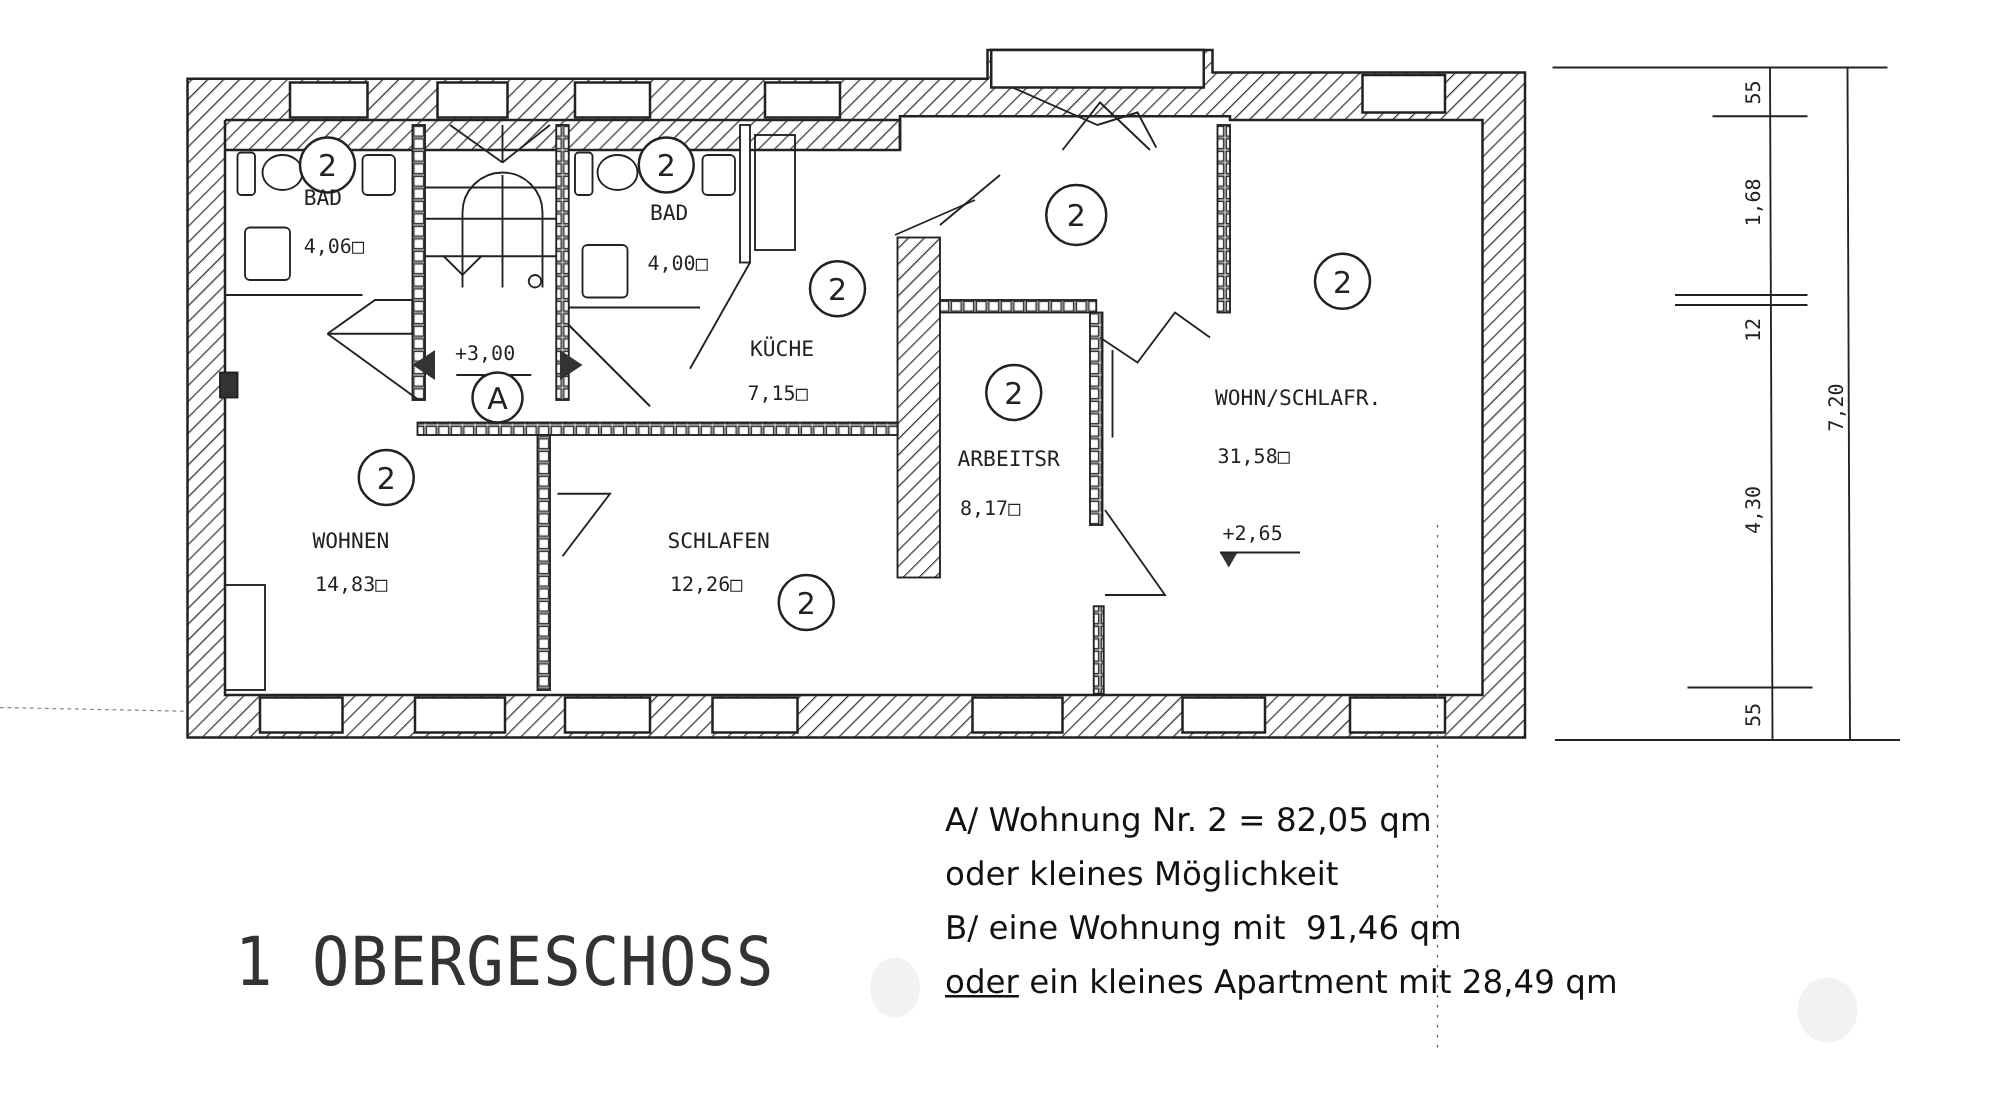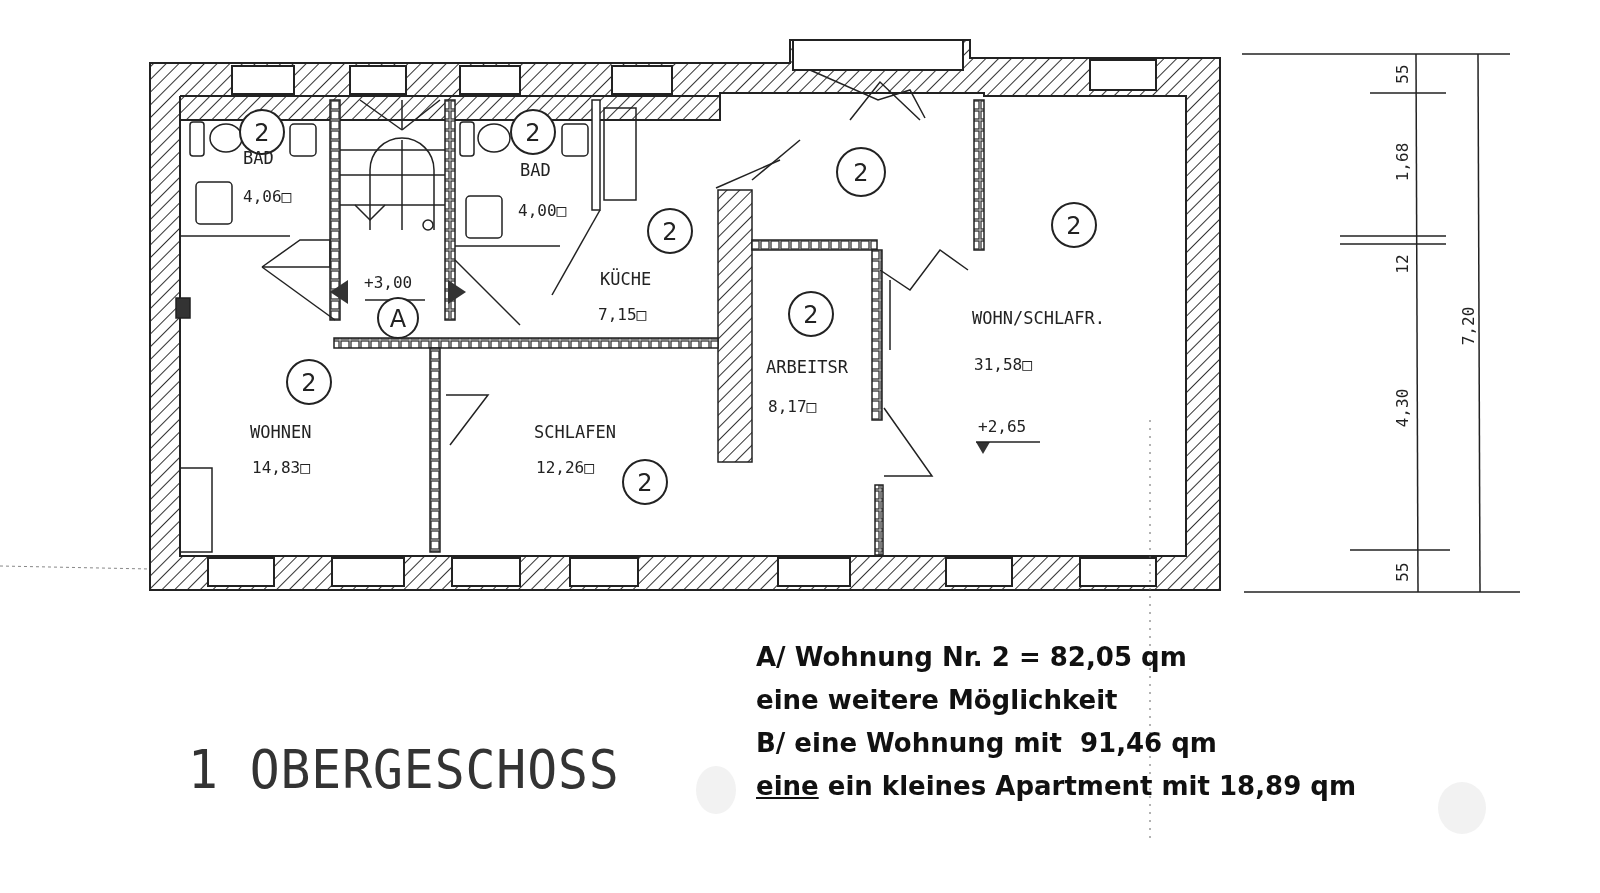--- a/index.html
+++ b/index.html
@@ -3,21 +3,21 @@
 <meta charset="utf-8">
 <style>
   html,body{margin:0;padding:0;background:#ffffff;}
   body{width:1600px;height:893px;position:relative;overflow:hidden;font-family:"DejaVu Sans Mono",monospace;}
   svg{position:absolute;left:0;top:0;}
   .lbl{font-family:"DejaVu Sans Mono",monospace;font-size:17px;fill:#222;}
   .area{font-family:"DejaVu Sans Mono",monospace;font-size:16px;fill:#222;}
   .marker{font-family:"DejaVu Sans",sans-serif;font-size:24px;fill:#222;}
   .dim{font-family:"DejaVu Sans Mono",monospace;font-size:16px;fill:#222;}
   .title{position:absolute;left:188px;top:738px;font-family:"DejaVu Sans Mono",monospace;font-size:54px;color:#333;letter-spacing:1px;transform:scaleX(0.92);transform-origin:left;}
-  .notes{position:absolute;left:756px;top:636px;font-family:"DejaVu Sans",sans-serif;font-weight:bold;font-size:26px;color:#111;line-height:43px;}
+  .notes{position:absolute;left:756px;top:636px;font-family:"DejaVu Sans",sans-serif;font-weight:normal;font-size:26px;color:#111;line-height:43px;}
   .notes u{text-decoration:underline;}
 </style>
 </head>
 <body>
 
 <svg width="1600" height="893" viewBox="0 0 1600 893">
   <defs>
     <pattern id="hatch" patternUnits="userSpaceOnUse" width="9" height="9" patternTransform="rotate(45)">
       <rect width="9" height="9" fill="#fff"></rect>
       <line x1="0" y1="0" x2="0" y2="9" stroke="#333" stroke-width="2"></line>
@@ -182,16 +182,16 @@
     <line x1="1150" y1="420" x2="1150" y2="840" stroke="#666" stroke-width="1" stroke-dasharray="2,6"></line>
     <ellipse cx="716" cy="790" rx="20" ry="24" fill="#f2f2f2"></ellipse>
     <ellipse cx="1462" cy="808" rx="24" ry="26" fill="#f2f2f2"></ellipse>
   </g>
 </svg>
 
 <div class="title">1 OBERGESCHOSS</div>
 
 <div class="notes">
   <div>A/ Wohnung Nr. 2 = 82,05 qm</div>
-  <div>eine weitere Möglichkeit</div>
+  <div>oder kleines Möglichkeit</div>
   <div style="white-space:pre">B/ eine Wohnung mit  91,46 qm</div>
-  <div style="white-space:pre"><u>eine</u><span> ein kleines Apartment mit 18,89 qm</span></div>
+  <div style="white-space:pre"><u>oder</u><span> ein kleines Apartment mit 28,49 qm</span></div>
 </div>
 
 </body></html>

